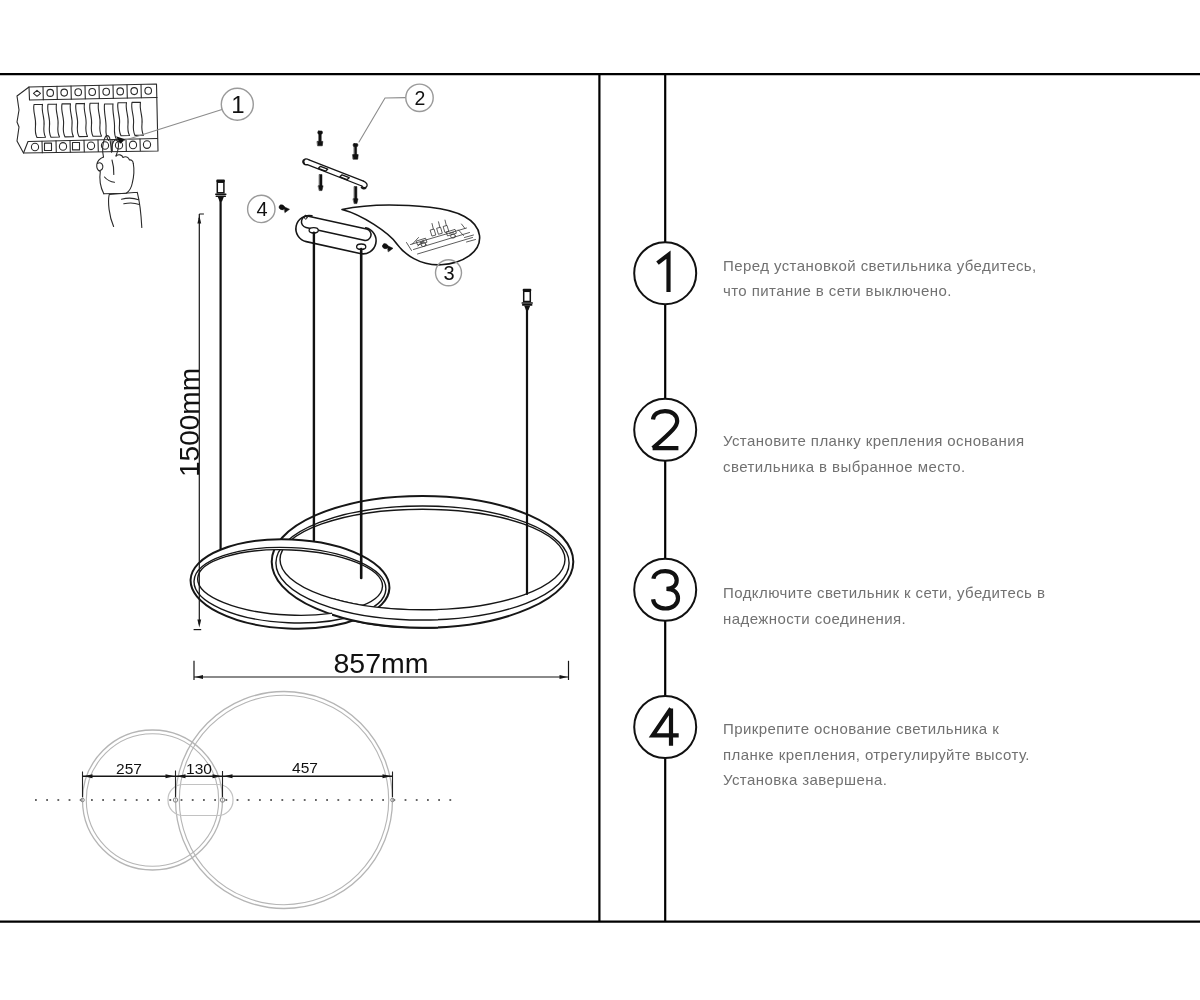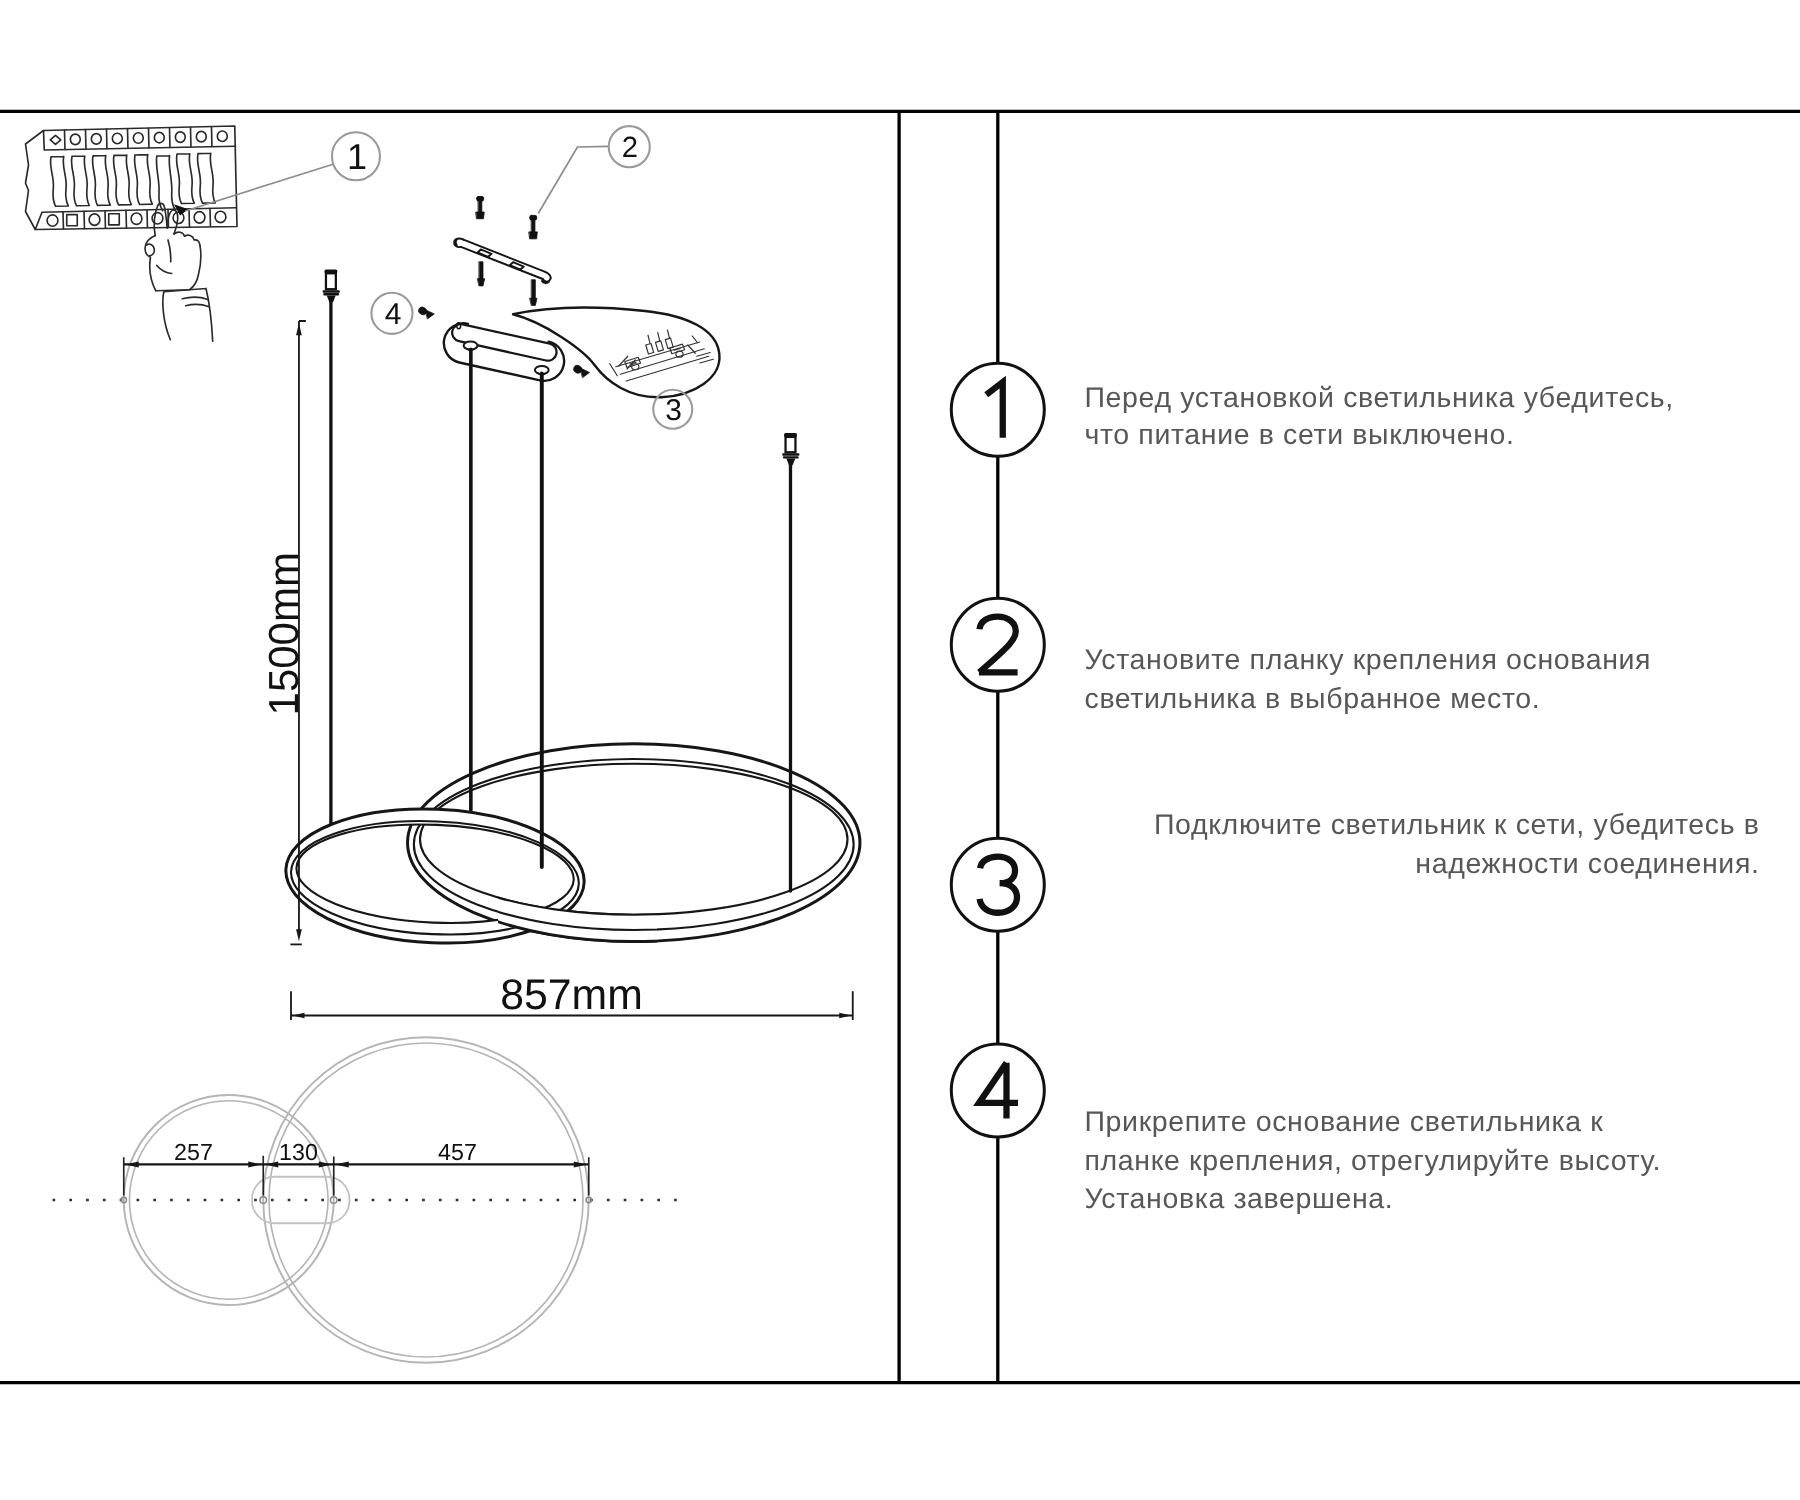--- a/index.html
+++ b/index.html
@@ -1,17 +1,17 @@
 <!DOCTYPE html>
 <html><head>
 <meta charset="utf-8">
 <style>
   html,body{margin:0;padding:0;background:#ffffff;width:1200px;height:1000px;overflow:hidden;}
   body{font-family:"Liberation Sans", sans-serif;filter:grayscale(1);}
-  .instr{position:absolute;left:723px;width:450px;font-size:19px;line-height:25.7px;color:#0369a1;letter-spacing:0.42px;white-space:nowrap;}
+  .instr{position:absolute;left:723px;width:450px;font-size:15px;line-height:25.7px;color:#ec4899;letter-spacing:0.42px;white-space:nowrap;}
   svg{position:absolute;left:0;top:0;}
   svg text{font-family:"Liberation Sans", sans-serif;}
 </style>
 </head>
 <body>
 
 <svg width="1200" height="1000" viewBox="0 0 1200 1000">
 
 <line x1="0" y1="74.2" x2="1200" y2="74.2" stroke="#000" stroke-width="2.2"></line>
 
@@ -295,15 +295,15 @@
 <g>
       <circle cx="665.2" cy="727" r="31" fill="#fff" stroke="#111" stroke-width="2"></circle>
 <path d="M671,708.5 L652.7,735.3 L678.7,735.3 M671,708.5 L671,745.7" fill="none" stroke="#111" stroke-width="4.2"></path>
     </g>
 </svg>
 
 <div class="instr" style="top:252.5px;">Перед установкой светильника убедитесь,<br>что питание в сети выключено.</div>
 
 <div class="instr" style="top:428px;">Установите планку крепления основания<br>светильника в выбранное место.</div>
 
-<div class="instr" style="top:538px;text-align:right;">Подключите светильник к сети, убедитесь в<br>надежности соединения.</div>
-
-<div class="instr" style="top:736px;">Прикрепите основание светильника к<br>планке крепления, отрегулируйте высоту.<br>Установка завершена.</div>
+<div class="instr" style="top:580px;">Подключите светильник к сети, убедитесь в<br>надежности соединения.</div>
+
+<div class="instr" style="top:716px;">Прикрепите основание светильника к<br>планке крепления, отрегулируйте высоту.<br>Установка завершена.</div>
 
 </body></html>

